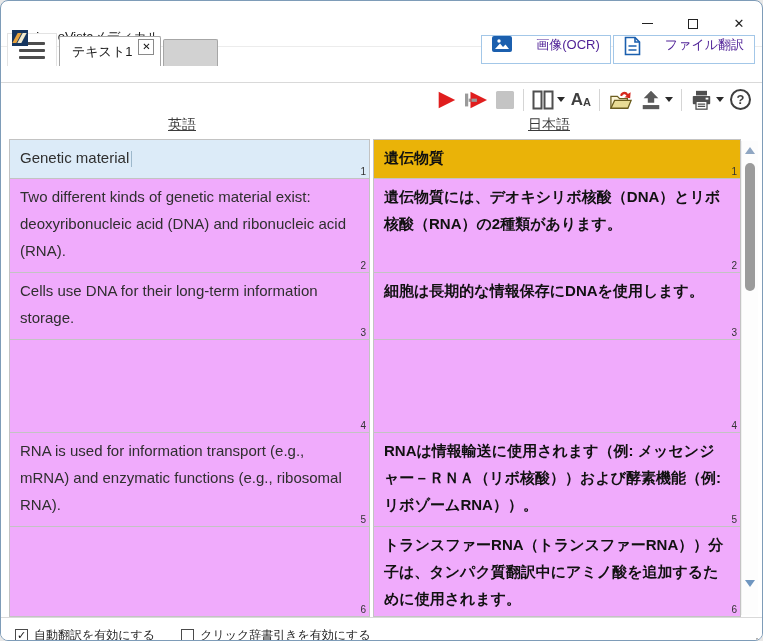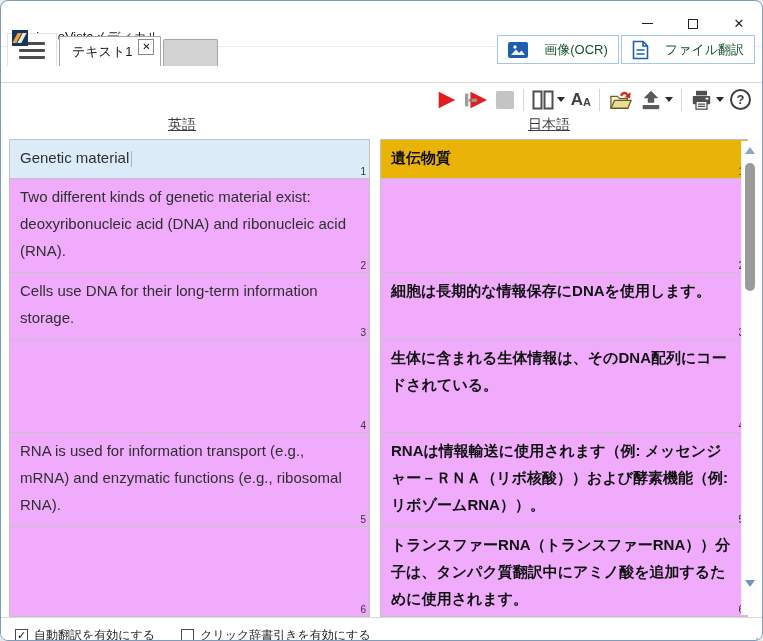--- a/index.html
+++ b/index.html
@@ -22,39 +22,39 @@
   .close-glyph { font-size:13px; line-height:1; }
   
   .cmdbar { height:36px; display:flex; align-items:flex-end; border-bottom:1px solid #d9d9d9; background:#fff; padding:0 6px 16px 6px; }
   .hamburger-btn { width:50px; height:33px; border:1px solid #e3e3e3; border-bottom:none; background:#fff; display:flex; flex-direction:column; justify-content:center; align-items:center; gap:4px; }
   .hamburger-btn .bar { width:26px; height:3px; background:#4d4d4d; border-radius:1px; }
   .tab-active { height:30px; min-width:84px; background:#fff; border:1px solid #a6a6a6; border-bottom:none; border-radius:2px 2px 0 0; display:flex; align-items:center; padding:0 6px 0 12px; gap:6px; margin-left:2px; }
   .tab-label { font-size:13px; color:#1a1a1a; white-space:nowrap; }
   .tab-close { width:16px; height:16px; border:1px solid #8a8a8a; background:#fff; display:flex; align-items:center; justify-content:center; font-size:10px; font-weight:bold; color:#111; margin-top:-10px; }
   .tab-inactive { height:27px; width:55px; background:#d2d2d2; border:1px solid #a6a6a6; border-bottom:none; border-radius:2px 2px 0 0; margin-left:2px; }
   .cmd-spacer { flex:1; }
-  .cmd-btn { height:29px; min-width:120px; background:#fff; border:1px solid #a3c7e8; display:flex; align-items:center; justify-content:center; gap:16px; font-size:13px; color:#14532d; margin:0 1px 2px 1px; padding:0 10px; }
+  .cmd-btn { height:29px; min-width:120px; background:#fff; border:1px solid #a3c7e8; display:flex; align-items:flex-start; justify-content:center; gap:24px; font-size:13px; color:#4c1d95; margin:0 1px 2px 1px; padding:0 10px; }
   .cmd-btn svg { display:block; }
   
   .toolbar { height:33px; display:flex; align-items:center; justify-content:flex-end; padding-right:8px; background:#fff; }
   .tool-btn { height:26px; padding:0 3px; display:flex; align-items:center; justify-content:center; background:transparent; border:none; }
   .tool-sep { width:1px; height:22px; background:#d5d5d5; margin:0 5px; }
   .caret { width:0; height:0; border-left:4px solid transparent; border-right:4px solid transparent; border-top:5px solid #2a2a2a; margin-left:3px; }
   .font-icon { font-weight:bold; color:#3f3f3f; line-height:1; display:flex; align-items:flex-end; }
   .font-icon .big { font-size:17px; }
   .font-icon .small { font-size:11px; }
   .help-icon { width:21px; height:21px; border:2.5px solid #3f3f3f; border-radius:50%; display:flex; align-items:center; justify-content:center; font-size:13px; font-weight:bold; color:#3f3f3f; }
   
   .col-headers { height:23px; display:flex; padding-left:0; }
   .col-header { width:362px; text-align:center; font-size:14px; color:#3c3c3c; }
   .col-header span { text-decoration:underline; cursor:pointer; }
   .col-header.right { width:368px; margin-left:2px; }
   
   .table-region { position:relative; height:478px; padding-left:8px; }
-  .table-grid { display:grid; grid-template-columns:361px 368px; column-gap:10px;
+  .table-grid { display:grid; grid-template-columns:361px 368px; column-gap:3px;
     grid-template-rows:minmax(39px,auto) minmax(93px,auto) minmax(66px,auto) minmax(93px,auto) minmax(93px,auto) minmax(90px,1fr);
     height:478px; overflow:hidden; }
   .cell { position:relative; border-bottom:1px solid #c3c3c3; padding:4px 14px 11px 10px; font-size:15px; line-height:27px; color:#2f2f2f; background:#f0abfc; }
   .cell.src { border-left:1px solid #c3c3c3; border-right:1px solid #c3c3c3; }
   .cell.tgt { border-left:1px solid #c3c3c3; border-right:1px solid #c3c3c3; font-weight:bold; color:#111; }
   .cell.r0 { border-top:1px solid #c3c3c3; }
   .cell.src.sel { background:#dcebf8; }
   .cell.tgt.sel { background:#eab308; }
   .cell .num { position:absolute; right:3px; bottom:0px; font-size:10px; font-weight:normal; color:#333; line-height:12px; }
   .cursor-bar { display:inline-block; width:1px; height:16px; background:#9db8cc; vertical-align:middle; margin-left:2px; }
@@ -205,27 +205,27 @@
     <div class="col-header right"><span>日本語</span></div>
   </div>
 
   <div class="table-region">
     <div class="table-grid">
 
       <div class="cell src sel r0" style="grid-row:1"><span>Genetic material</span><span class="cursor-bar"></span><span class="num">1</span></div>
       <div class="cell tgt sel r0" style="grid-row:1"><span>遺伝物質</span><span class="num">1</span></div>
 
       <div class="cell src" style="grid-row:2"><span>Two different kinds of genetic material exist: deoxyribonucleic acid (DNA) and ribonucleic acid (RNA).</span><span class="num">2</span></div>
-      <div class="cell tgt" style="grid-row:2"><span class="num">2</span></div>
+      <div class="cell tgt" style="grid-row:2"><span>遺伝物質には、デオキシリボ核酸（DNA）とリボ核酸（RNA）の2種類があります。</span><span class="num">2</span></div>
 
       <div class="cell src" style="grid-row:3"><span>Cells use DNA for their long-term information storage.</span><span class="num">3</span></div>
       <div class="cell tgt" style="grid-row:3"><span>細胞は長期的な情報保存にDNAを使用します。</span><span class="num">3</span></div>
 
       <div class="cell src" style="grid-row:4"><span class="num">4</span></div>
-      <div class="cell tgt" style="grid-row:4"><span>生体に含まれる生体情報は、そのDNA配列にコードされている。</span><span class="num">4</span></div>
+      <div class="cell tgt" style="grid-row:4"><span class="num">4</span></div>
 
       <div class="cell src" style="grid-row:5"><span>RNA is used for information transport (e.g., mRNA) and enzymatic functions (e.g., ribosomal RNA).</span><span class="num">5</span></div>
       <div class="cell tgt" style="grid-row:5"><span>RNAは情報輸送に使用されます（例: メッセンジャー－ＲＮＡ（リボ核酸））および酵素機能（例: リボゾームRNA））。</span><span class="num">5</span></div>
 
       <div class="cell src" style="grid-row:6"><span class="num">6</span></div>
       <div class="cell tgt" style="grid-row:6"><span>トランスファーRNA（トランスファーRNA））分子は、タンパク質翻訳中にアミノ酸を追加するために使用されます。</span><span class="num">6</span></div>
     </div>
     <div class="scrollbar">
       <span class="sb-up"></span>
       <span class="sb-thumb"></span>

